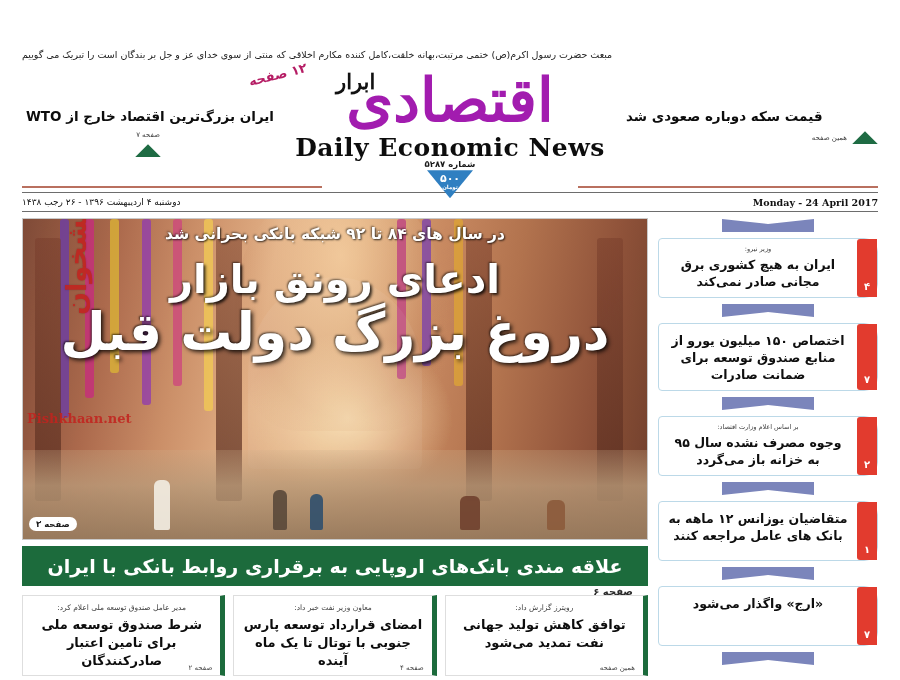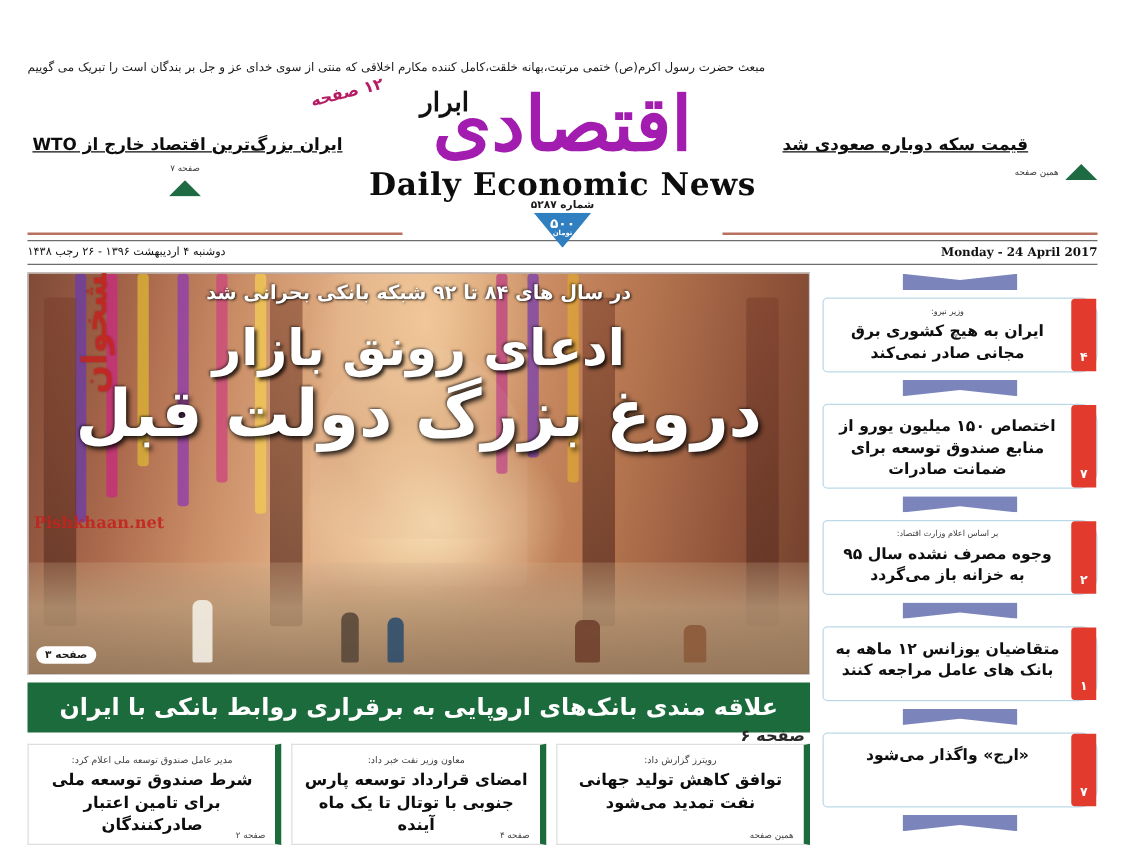--- a/index.html
+++ b/index.html
@@ -142,21 +142,20 @@
   }
   .mast-side.right { right: 0; text-align: left; }
   .mast-side.left  { left: 0;  text-align: right; }
   .side-head {
     font-size: 13.5px;
     font-weight: 700;
     color: #0d0d0d;
     direction: rtl;
     line-height: 18px;
     white-space: nowrap;
-    text-decoration: underline;
   }
   .side-meta {
     margin-top: 6px;
     display: flex;
     align-items: center;
     gap: 5px;
     font-size: 7px;
     color: #3a3a3a;
     direction: rtl;
   }
@@ -395,23 +394,23 @@
     display: flex;
     align-items: center;
     justify-content: center;
     font-size: 19px;
     font-weight: 700;
     direction: rtl;
     position: relative;
   }
   .green-banner-page {
     position: absolute;
-    right: 4px;
+    right: 15px;
     bottom: -11px;
-    font-size: 13px;
+    font-size: 10px;
     color: #2a2a2a;
     direction: rtl;
   }
 
   
   .bottom-row {
     margin-top: 9px;
     display: flex;
     flex-direction: row-reverse;
     gap: 8px;

